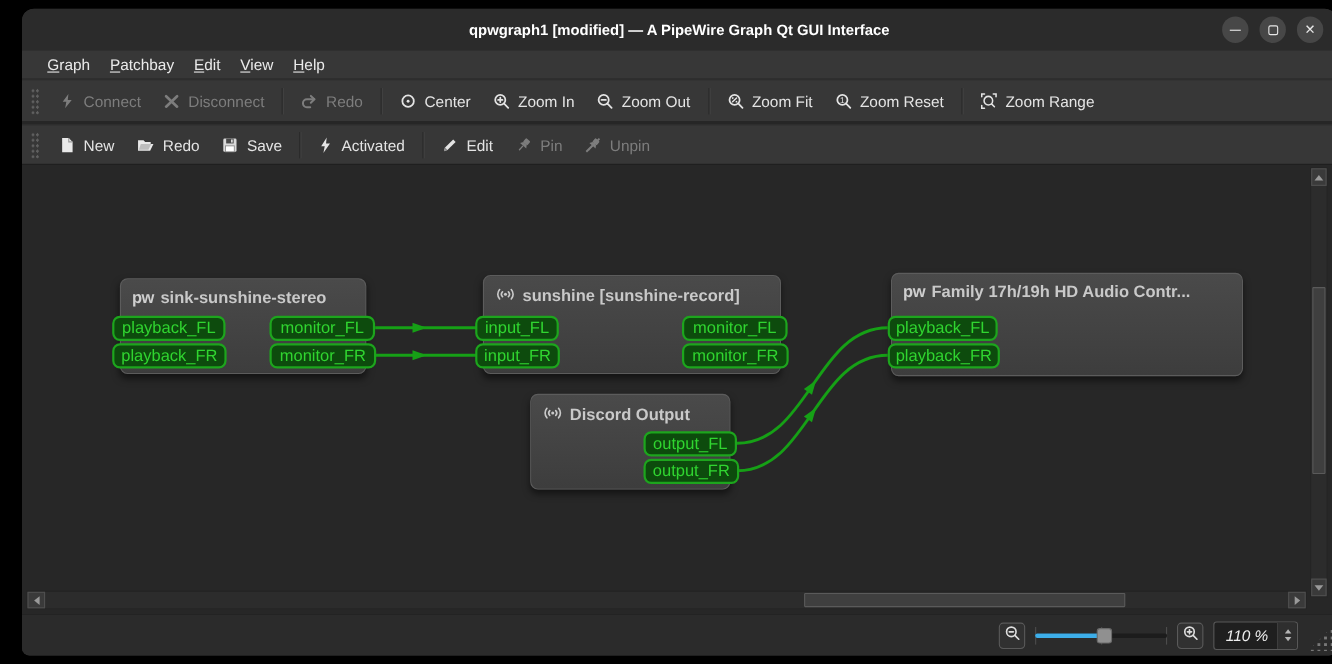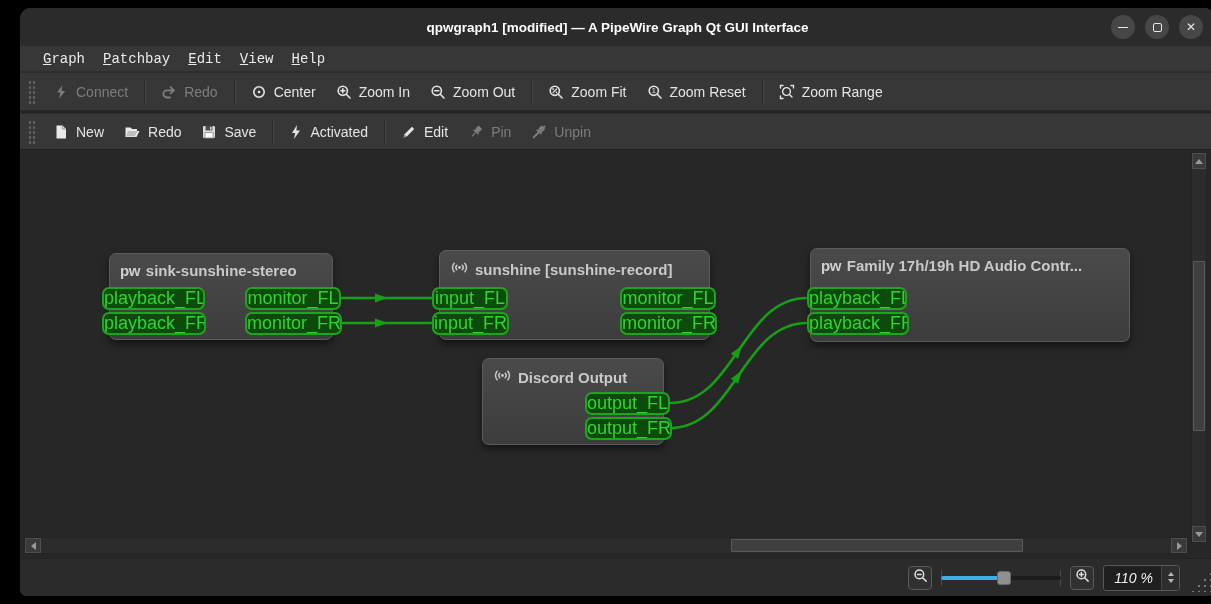--- a/index.html
+++ b/index.html
@@ -15,21 +15,21 @@
   .winctrls { position:absolute; right:12px; top:7px; display:flex; gap:10px; }
   .wbtn { width:24px; height:24px; border-radius:50%; background:#474747;
           color:#e8e8e8; display:flex; align-items:center; justify-content:center;
           font-size:12px; line-height:1; cursor:default; }
   .wbtn .sq { width:9px; height:9px; border:1.4px solid #e8e8e8; border-radius:2px; }
   .wbtn .mn { width:10px; height:0; border-top:1.6px solid #e8e8e8; }
 
   
   .menubar { height:26px; background:#373737; display:flex; align-items:center;
              padding-left:14px; border-bottom:1px solid #2e2e2e; }
-  .menuitem { padding:3px 9px; color:#eaeaea; font-size:14px; border-radius:3px;font-family:Liberation Mono, monospace; }
+  .menuitem { padding:3px 9px; color:#eaeaea; font-size:14px; border-radius:3px; }
 
   
   .toolbar { height:38px; background:#373737; display:flex; align-items:center;
              padding:0 6px; gap:2px; border-top:1px solid #2c2c2c; }
   .toolbar2 { height:36px; }
   .tb-divider { height:3px; background:#262626; }
   .thandle { width:8px; height:24px; margin:0 6px 0 2px;
              background-image:radial-gradient(#606060 1px, transparent 1.2px);
              background-size:4px 5px; }
   .titem { display:flex; align-items:center; gap:7px; padding:6px 9px;
@@ -50,21 +50,21 @@
   .node { position:absolute; background:linear-gradient(#4a4a4a,#3d3d3d);
           border:1px solid #5c5c5c; border-radius:7px;
           box-shadow:0 4px 7px rgba(0,0,0,.5); }
   .node-title { display:flex; align-items:center; gap:6px; padding:8px 10px 0 10px;
                 color:#c9c9c9; font-weight:bold; font-size:15px; white-space:nowrap;
                 overflow:hidden; }
   .pwico { font-weight:bold; font-size:15px; color:#cfcfcf; letter-spacing:-0.5px; }
 
   .port { position:absolute; height:23px; background:#0d4b0d;
           border:2px solid #1da51d; border-radius:7px; color:#30d530;
-          font-size:18px; line-height:19px; text-align:center; overflow:hidden;
+          font-size:15px; line-height:19px; text-align:center; overflow:hidden;
           white-space:nowrap; }
 
   
   .hscroll { position:absolute; left:4px; bottom:4px; width:1164px; height:17px;
              background:#2c2c2c; border:1px solid #242424; }
   .vscroll { position:absolute; right:8px; top:2px; width:16px; height:391px;
              background:#2c2c2c; border:1px solid #242424; }
   .sbtn { position:absolute; background:#3a3a3a; border:1px solid #4f4f4f;
           display:flex; align-items:center; justify-content:center; }
   .sthumb { position:absolute; background:#3f3f3f; border:1px solid #5a5a5a; border-radius:1px; }
@@ -137,20 +137,29 @@
 
     <div class="titem disabled">
       <span>
         <svg width="16" height="16" viewBox="0 0 16 16">
             <path d="M9.2 1.5 L4 8.6 h3.3 L6.2 14.5 L12.2 7 H8.6 Z" fill="currentColor"></path>
           </svg>
       </span>
         <span>Connect</span>
     </div>
 
+    <div class="titem disabled">
+      <span>
+        <svg width="16" height="16" viewBox="0 0 16 16" stroke="currentColor" stroke-width="2.4" stroke-linecap="round">
+            <line x1="3" y1="3.5" x2="13" y2="13"></line>
+            <line x1="13" y1="3.5" x2="3" y2="13"></line>
+          </svg>
+      </span>
+        <span>Disconnect</span>
+    </div>
 
     <div class="tsep"></div>
 
 
     <div class="titem disabled">
       <span>
         <svg width="16" height="16" viewBox="0 0 16 16" fill="none" stroke="currentColor" stroke-width="1.8" stroke-linecap="round" stroke-linejoin="round">
             <path d="M12.8 6.3 H6 a3.6 3.6 0 0 0 0 7.2 H9"></path>
             <path d="M9.6 3.2 L12.8 6.3 L9.6 9.4"></path>
           </svg>

